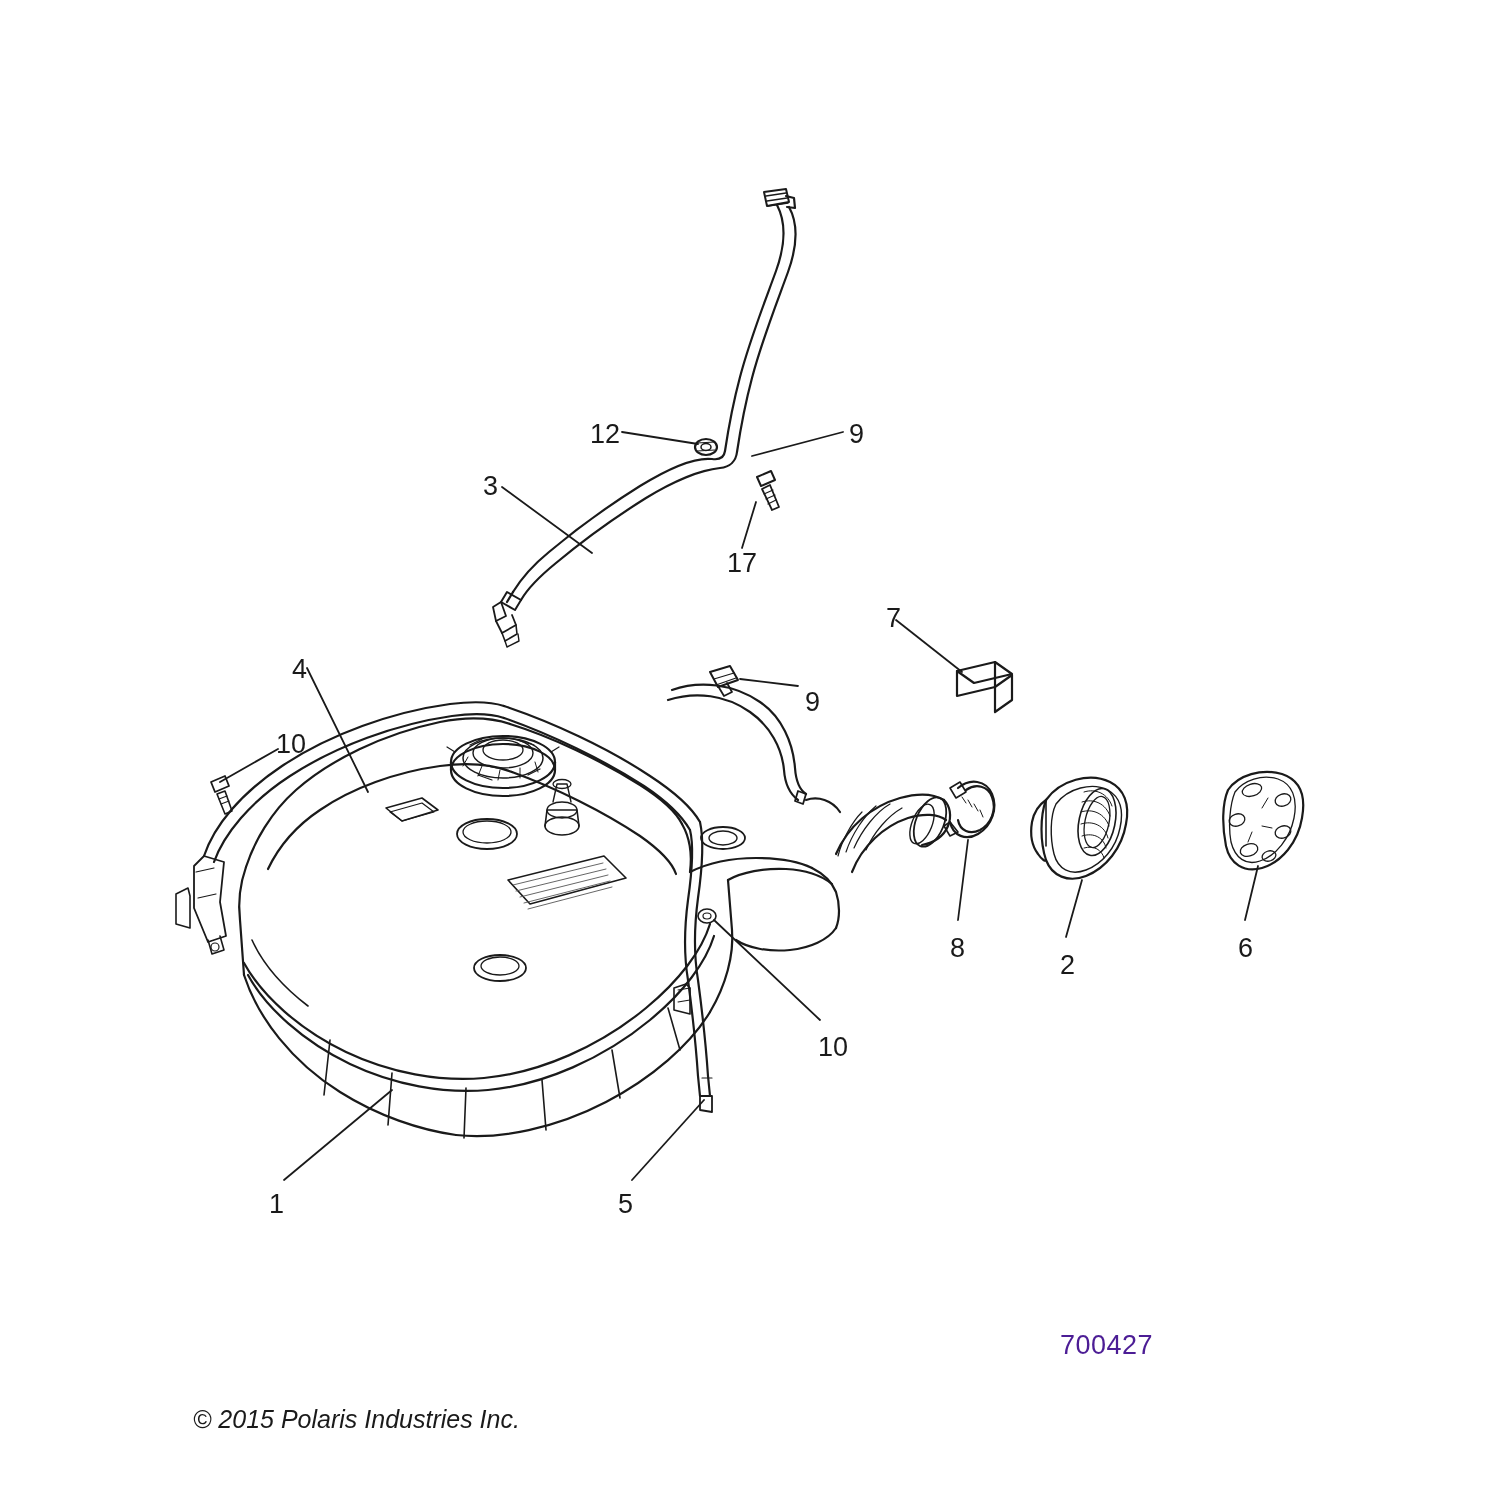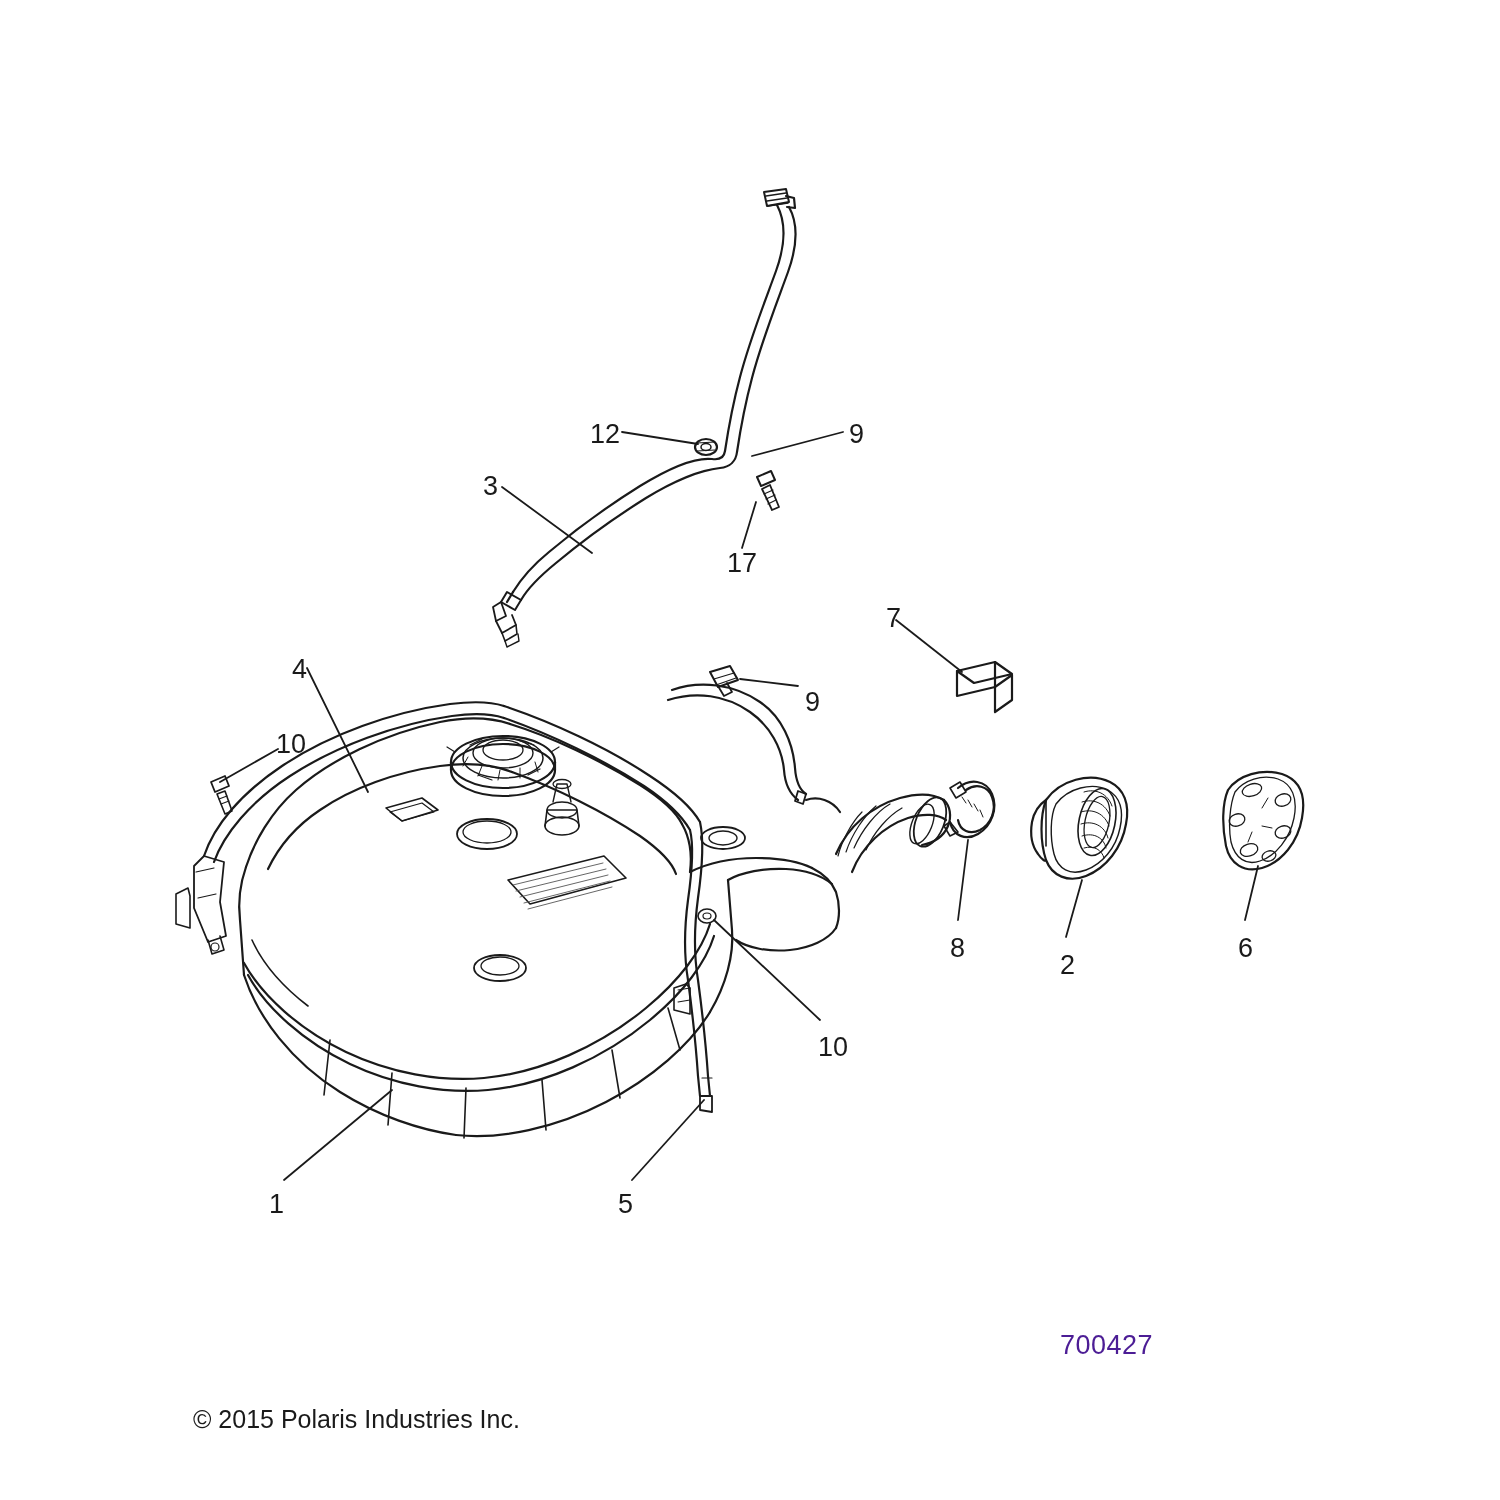--- a/index.html
+++ b/index.html
@@ -38,20 +38,21 @@
     font-size: 27px;
     color: #4c1d95;
     letter-spacing: 0.5px;
   }
   #copyright {
     position: absolute;
     left: 193px;
     top: 1405px;
     font-size: 25px;
     color: #1a1a1a;
+    font-style: italic;
   }
 </style>
 </head>
 <body>
 
 <div id="page">
 
   <svg id="diagram-svg" viewBox="0 0 1500 1500">
     <g fill="none" stroke="#1a1a1a" stroke-width="2.2" stroke-linecap="round" stroke-linejoin="round">
 

